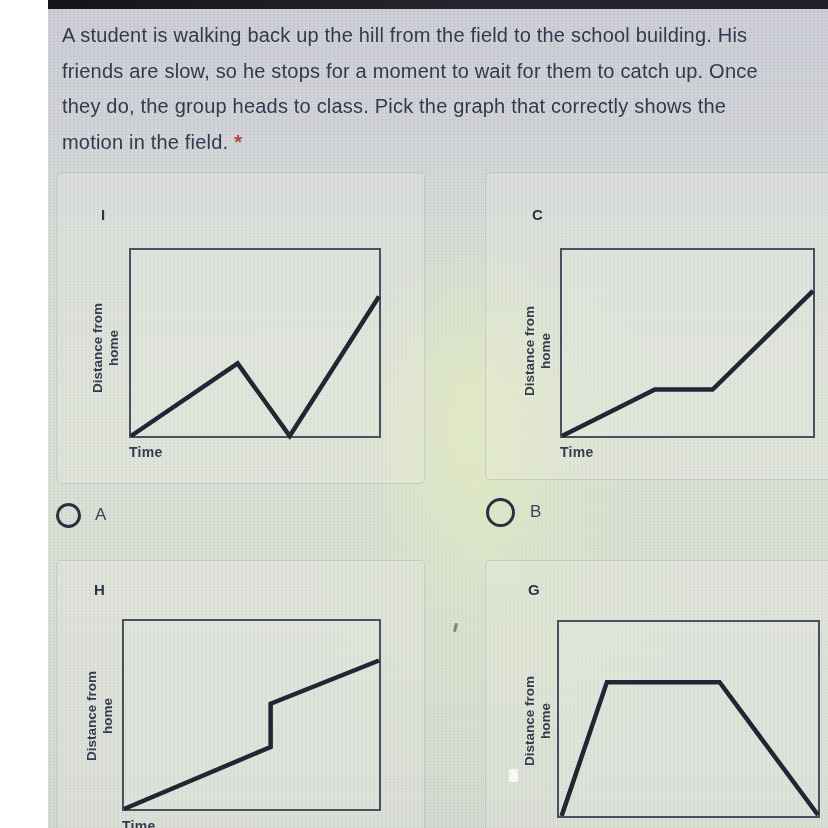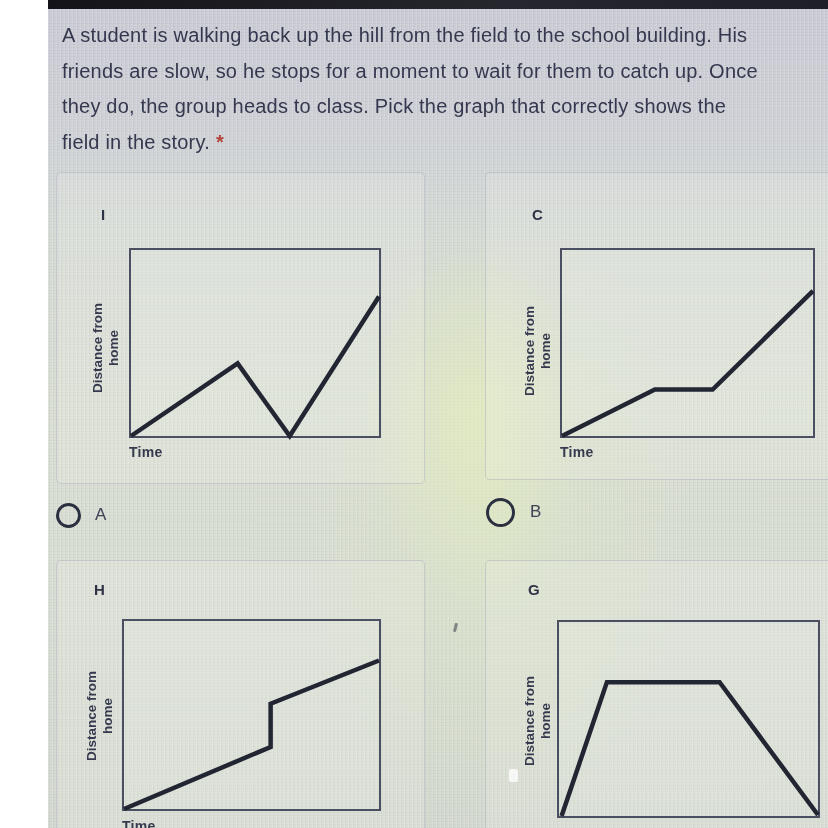--- a/index.html
+++ b/index.html
@@ -91,21 +91,21 @@
 </head>
 <body>
 
 <div class="stage">
   <div class="top-edge"></div>
 
   <div class="question">
     <div>A student is walking back up the hill from the field to the school building. His</div>
     <div>friends are slow, so he stops for a moment to wait for them to catch up. Once</div>
     <div>they do, the group heads to class. Pick the graph that correctly shows the</div>
-    <div><span>field in the story.</span><span class="q-ast">*</span></div>
+    <div><span>motion in the field.</span><span class="q-ast">*</span></div>
   </div>
 
   <div class="card" style="left:8px; top:172px; width:369px; height:312px;">
     <div class="graph-label" style="left:44px; top:33px;">I</div>
     <div class="ylabel" style="left:-7px; top:159px;">Distance from home</div>
     <div class="plot" style="left:72px; top:75px; width:252px; height:190px;">
       <svg viewBox="0 0 100 100" preserveAspectRatio="none">
           <polyline points="0.00,100.00 43.00,61.00 64.00,100.00 100.00,25.00"></polyline>
         </svg>
     </div>

